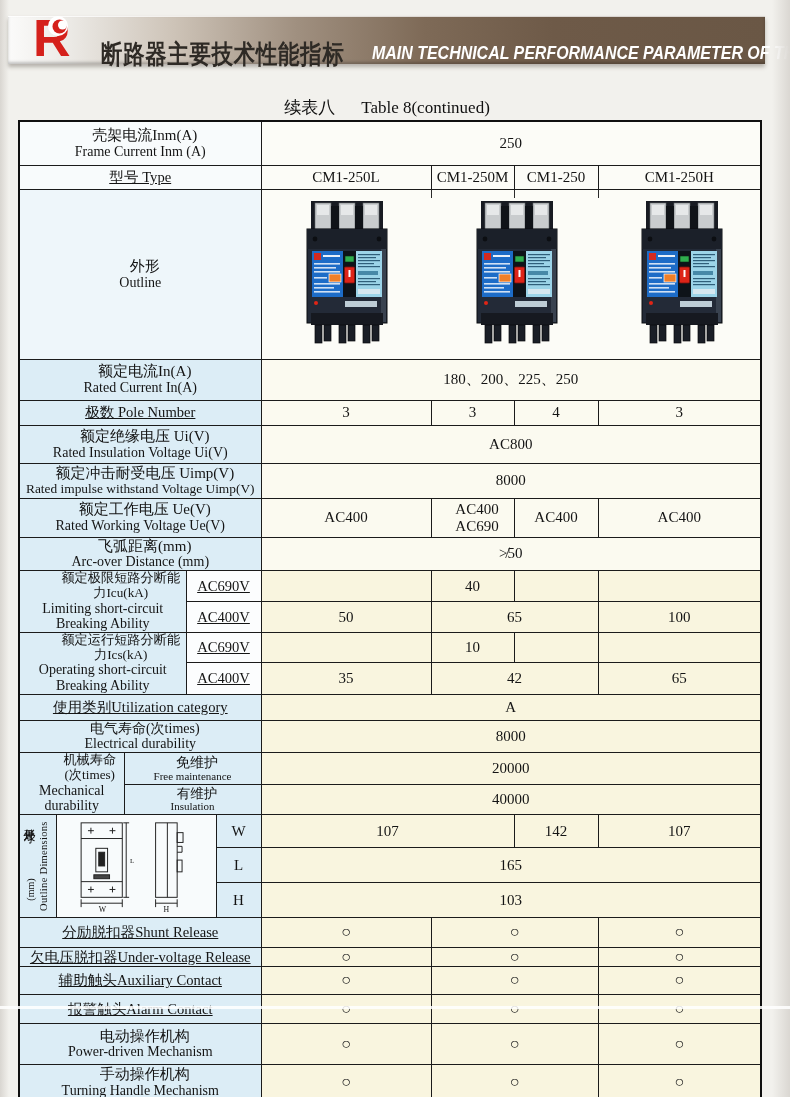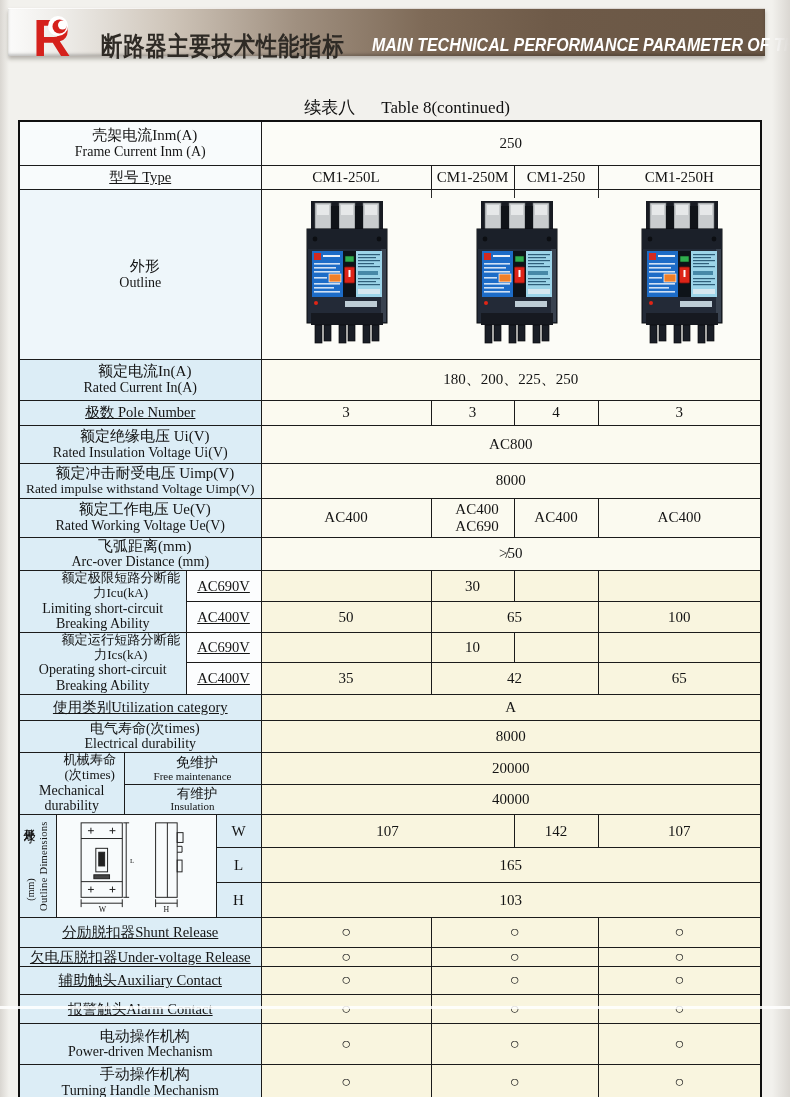--- a/index.html
+++ b/index.html
@@ -9,39 +9,39 @@
     font-family:"Liberation Serif","DejaVu Serif",serif;
     color:#141414;
   }
   
   .edge-l{position:absolute;left:0;top:0;width:9px;height:1097px;background:linear-gradient(to right,#d9d6d1,rgba(242,241,237,0));z-index:5;pointer-events:none;}
   .edge-r{position:absolute;right:0;top:0;width:18px;height:1097px;background:linear-gradient(to left,#dad7d2,rgba(242,241,237,0));z-index:5;pointer-events:none;}
   .glitch-line{position:absolute;left:0;top:1006px;width:790px;height:3px;background:rgba(255,255,255,.85);z-index:6;pointer-events:none;}
 
   
   .banner{
-    position:absolute;left:8px;top:8px;width:757px;height:47px;
+    position:absolute;left:8px;top:16px;width:757px;height:47px;
     background:linear-gradient(90deg,#fbfbfa 0%,#eceae6 8%,#cdc3b7 22%,#a09080 38%,#7e6a57 55%,#6e5a48 72%,#6a5745 100%);
     border-top:1px solid rgba(255,255,255,.75);
     box-shadow:0 3px 4px rgba(70,60,50,.35), inset 0 -2px 3px rgba(0,0,0,.22);
   }
   .logo{position:absolute;left:36px;top:11px;width:44px;height:47px;z-index:3;}
   .banner-zh{
     position:absolute;left:93px;top:20px;font-family:"DejaVu Sans","Liberation Sans",sans-serif;
     font-size:26px;font-weight:bold;color:#2e2a25;white-space:nowrap;
     transform:scaleX(.82);transform-origin:left center;letter-spacing:1px;
   }
   .banner-en{
     position:absolute;left:364px;top:25px;font-family:"Liberation Sans","DejaVu Sans",sans-serif;
     font-size:19px;font-style:italic;font-weight:bold;color:#ffffff;white-space:nowrap;
     transform:scaleX(.84);transform-origin:left center;
   }
 
   
-  .tbl-title{position:absolute;left:36px;top:96px;width:742px;text-align:center;font-size:17px;color:#101010;}
+  .tbl-title{position:absolute;left:16px;top:96px;width:742px;text-align:center;font-size:17px;color:#101010;}
   .tbl-title .gap{display:inline-block;width:26px;}
 
   
   table.spec{
     position:absolute;left:18px;top:120px;width:742px;
     border-collapse:collapse;table-layout:fixed;
     border:2px solid #101010;
   }
   table.spec td{
     border:1px solid #1b1b1b;padding:0;text-align:center;vertical-align:middle;overflow:hidden;
@@ -260,21 +260,21 @@
   </tr>
 
   <tr style="height:26px">
     <td colspan="3" rowspan="2" class="lbl">
       <span class="zh-sm">额定极限短路分断能力Icu(kA)</span>
       <span class="en">Limiting short-circuit</span>
       <span class="en">Breaking Ability</span>
     </td>
     <td colspan="2" class="sub-w one">AC690V</td>
     <td class="v-cream val"></td>
-    <td class="v-cream val">30</td>
+    <td class="v-cream val">40</td>
     <td class="v-cream val"></td>
     <td class="v-cream val"></td>
   </tr>
   <tr style="height:26px">
     <td colspan="2" class="sub-w one">AC400V</td>
     <td class="v-cream val">50</td>
     <td colspan="2" class="v-cream val">65</td>
     <td class="v-cream val">100</td>
   </tr>
 

